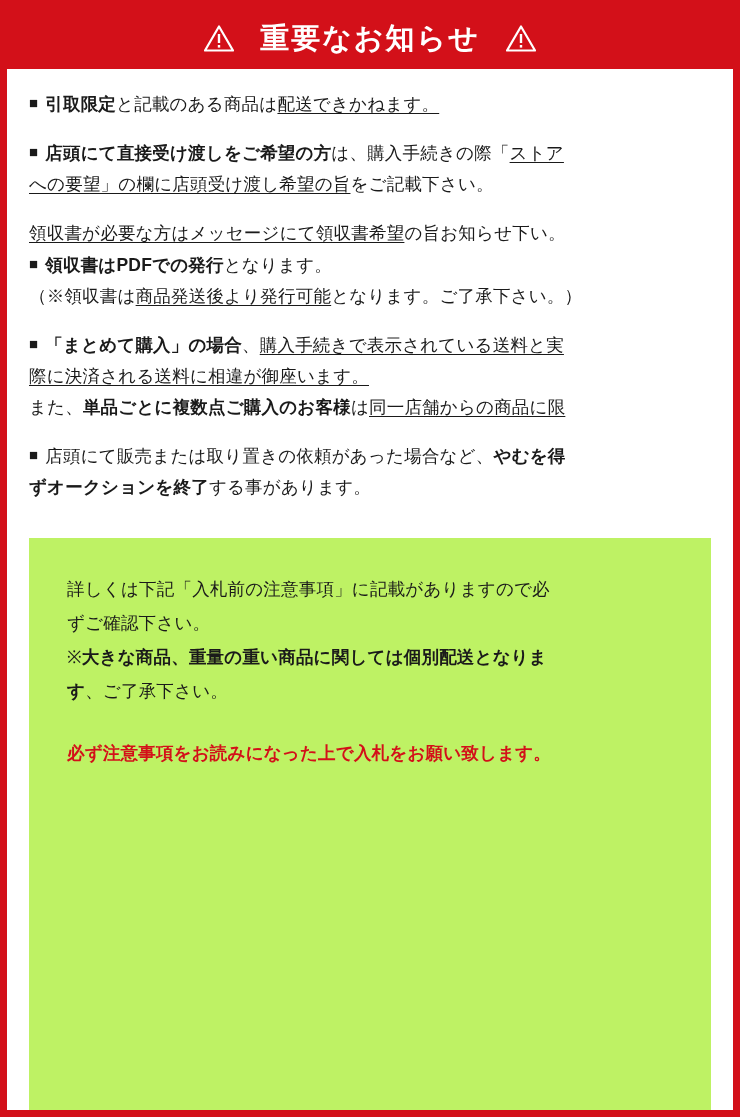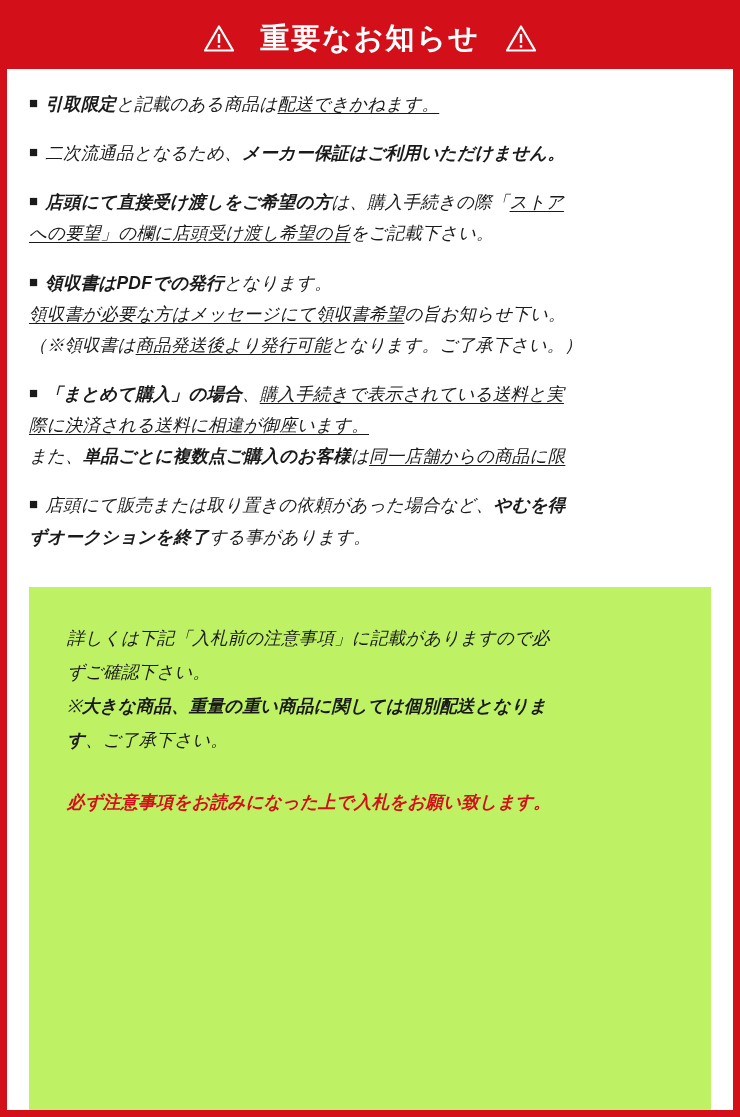--- a/index.html
+++ b/index.html
@@ -45,21 +45,20 @@
     height: 27px;
     position: relative;
   }
   .warn-icon svg { display: block; }
   .body-area {
     padding: 20px 22px 0 22px;
     box-sizing: border-box;
     flex: 1 1 auto;
     display: flex;
     flex-direction: column;
-    font-style: italic;
   }
   .blocks {
     flex: 0 0 auto;
   }
   .blk {
     font-size: 17.5px;
     line-height: 1.78;
     margin-bottom: 18px;
     letter-spacing: 0.2px;
   }
@@ -123,29 +122,26 @@
       </svg>
     </span>
   </div>
 
   <div class="body-area">
     <div class="blocks" id="notice-blocks">
         <div class="blk">
           <p><span class="sq">■</span><span class="b">引取限定</span><span>と記載のある商品は</span><span class="u">配送できかねます。</span></p>
         </div>
         <div class="blk">
-          <p><span class="sq">■</span><span>二次流通品となるため、</span><span class="b">メーカー保証はご利用いただけません。</span></p>
-        </div>
-        <div class="blk">
           <p><span class="sq">■</span><span class="b">店頭にて直接受け渡しをご希望の方</span><span>は、購入手続きの際「</span><span class="u">ストア</span></p>
           <p><span class="u">への要望」の欄に店頭受け渡し希望の旨</span><span>をご記載下さい。</span></p>
         </div>
         <div class="blk">
+          <p><span class="u">領収書が必要な方はメッセージにて領収書希望</span><span>の旨お知らせ下い。</span></p>
           <p><span class="sq">■</span><span class="b">領収書はPDFでの発行</span><span>となります。</span></p>
-          <p><span class="u">領収書が必要な方はメッセージにて領収書希望</span><span>の旨お知らせ下い。</span></p>
           <p><span>（※領収書は</span><span class="u">商品発送後より発行可能</span><span>となります。ご了承下さい。）</span></p>
         </div>
         <div class="blk">
           <p><span class="sq">■</span><span class="b">「まとめて購入」の場合</span><span>、</span><span class="u">購入手続きで表示されている送料と実</span></p>
           <p><span class="u">際に決済される送料に相違が御座います。</span></p>
           <p><span>また、</span><span class="b">単品ごとに複数点ご購入のお客様</span><span>は</span><span class="u">同一店舗からの商品に限</span></p>
         </div>
         <div class="blk">
           <p><span class="sq">■</span><span>店頭にて販売または取り置きの依頼があった場合など、</span><span class="b">やむを得</span></p>
           <p><span class="b">ずオークションを終了</span><span>する事があります。</span></p>

